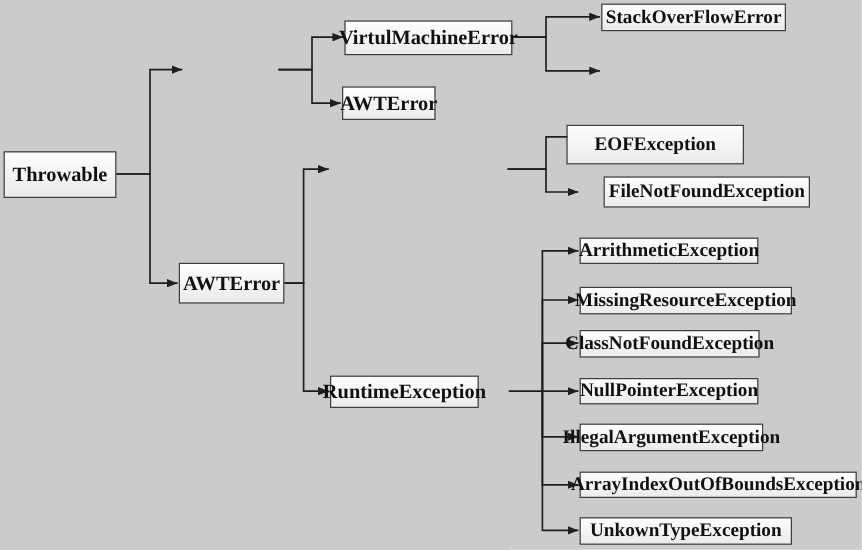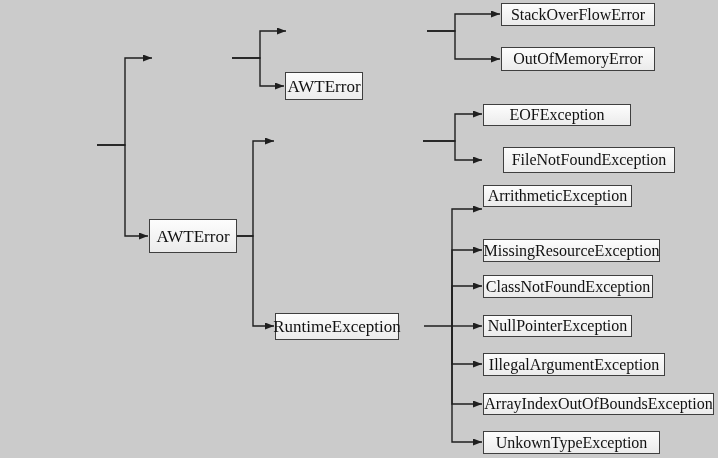--- a/index.html
+++ b/index.html
@@ -9,21 +9,21 @@
     font-family:"Liberation Serif", serif;
     overflow:hidden;
   }
   svg.wires{position:absolute;left:0;top:0;width:718px;height:458px;}
   .node{
     position:absolute;box-sizing:border-box;
     display:flex;align-items:center;justify-content:center;
     background:linear-gradient(180deg,var(--fill-top,#fdfdfd),var(--fill-bottom,#ebebeb));
     border:1px solid var(--border,#3f3f3f);
     color:var(--text,#111111);
-    font-size:17px;line-height:1;white-space:nowrap;
+    font-size:17px;line-height:1;white-space:nowrap;font-weight:bold;
   }
   .node.sm{font-size:16px;}
 </style>
 </head>
 <body>
 
 <div class="stage">
 
   <svg class="wires" viewBox="0 0 718 458" xmlns="http://www.w3.org/2000/svg">
     <defs>
@@ -51,31 +51,32 @@
       <polyline points="424,326 452,326 452,209 482,209" marker-end="url(#arrow)"></polyline>
       <polyline points="452,326 452,250 482,250" marker-end="url(#arrow)"></polyline>
       <polyline points="452,326 452,286 482,286" marker-end="url(#arrow)"></polyline>
       <polyline points="452,326 482,326" marker-end="url(#arrow)"></polyline>
       <polyline points="452,326 452,364 482,364" marker-end="url(#arrow)"></polyline>
       <polyline points="452,326 452,404 482,404" marker-end="url(#arrow)"></polyline>
       <polyline points="452,326 452,442 482,442" marker-end="url(#arrow)"></polyline>
     </g>
   </svg>
 
+  <div class="node" style="left:3px;top:126px;width:94px;height:39px">Throwable</div>
 
   <div class="node" style="left:149px;top:219px;width:88px;height:34px">AWTError</div>
 
+  <div class="node" style="left:287px;top:17px;width:140px;height:29px">VirtulMachineError</div>
   <div class="node" style="left:285px;top:72px;width:78px;height:28px">AWTError</div>
   <div class="node" style="left:275px;top:313px;width:124px;height:27px">RuntimeException</div>
 
   <div class="node sm" style="left:501px;top:3px;width:154px;height:23px">StackOverFlowError</div>
-  <div class="node sm" style="left:501px;top:47px;width:154px;height:24px">OutOfMemoryError</div>
-  <div class="node sm" style="left:483px;top:104px;width:148px;height:22px">EOFException</div>
+  <div class="node sm" style="left:472px;top:104px;width:148px;height:33px">EOFException</div>
   <div class="node sm" style="left:503px;top:147px;width:172px;height:26px">FileNotFoundException</div>
-  <div class="node sm" style="left:483px;top:185px;width:149px;height:22px">ArrithmeticException</div>
+  <div class="node sm" style="left:483px;top:198px;width:149px;height:22px">ArrithmeticException</div>
   <div class="node sm" style="left:483px;top:239px;width:177px;height:23px">MissingResourceException</div>
-  <div class="node sm" style="left:483px;top:275px;width:170px;height:23px">ClassNotFoundException</div>
+  <div class="node sm" style="left:483px;top:275px;width:150px;height:23px">ClassNotFoundException</div>
   <div class="node sm" style="left:483px;top:315px;width:149px;height:22px">NullPointerException</div>
-  <div class="node sm" style="left:483px;top:353px;width:182px;height:23px">IllegalArgumentException</div>
+  <div class="node sm" style="left:483px;top:353px;width:153px;height:23px">IllegalArgumentException</div>
   <div class="node sm" style="left:483px;top:393px;width:231px;height:22px">ArrayIndexOutOfBoundsException</div>
   <div class="node sm" style="left:483px;top:431px;width:177px;height:23px">UnkownTypeException</div>
 
 </div>
 
 </body></html>

